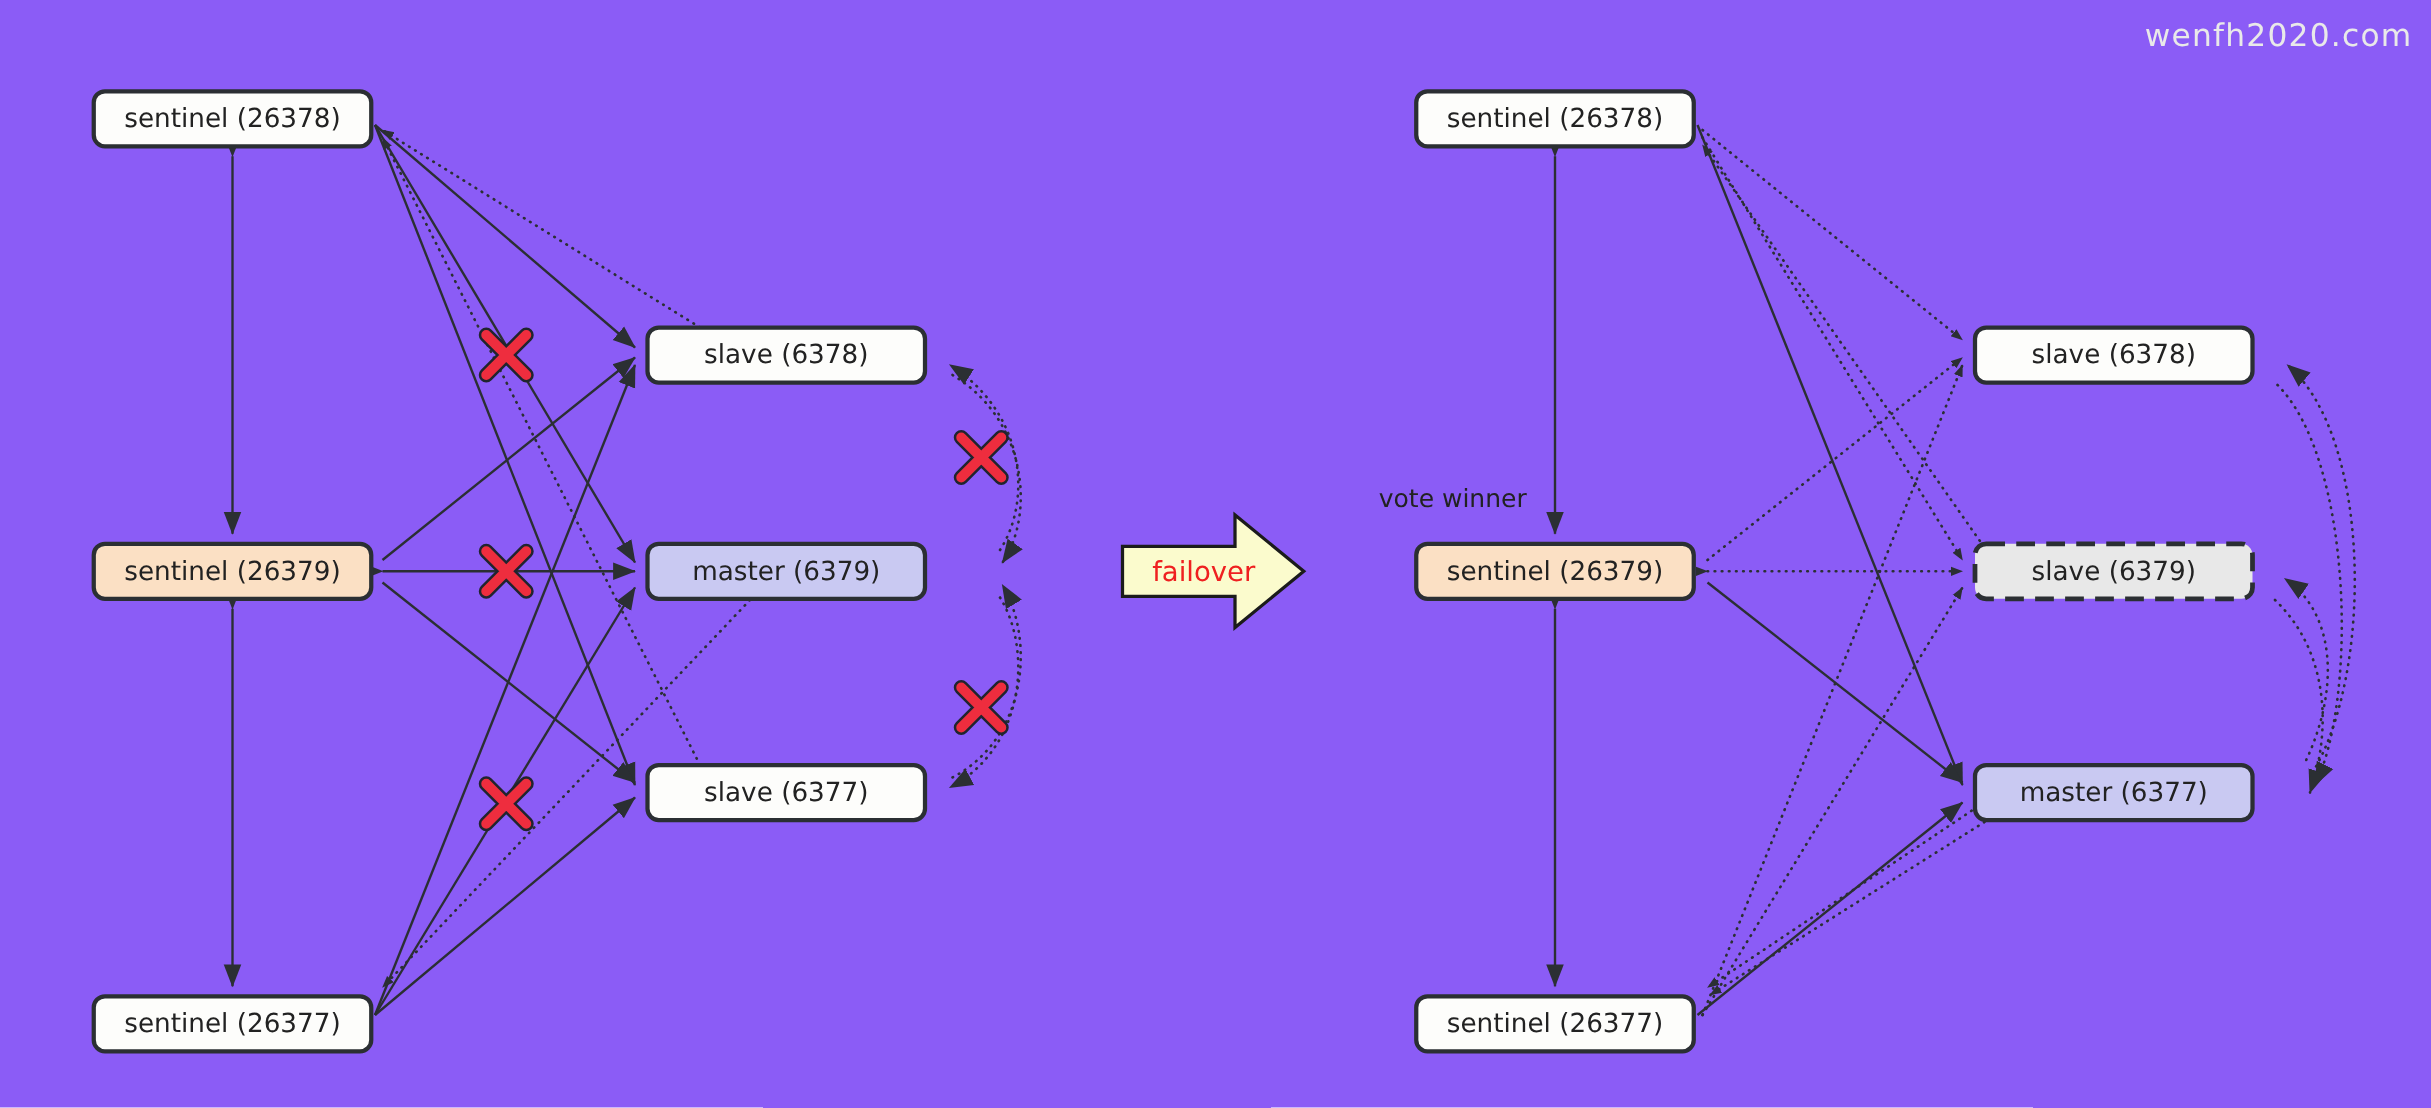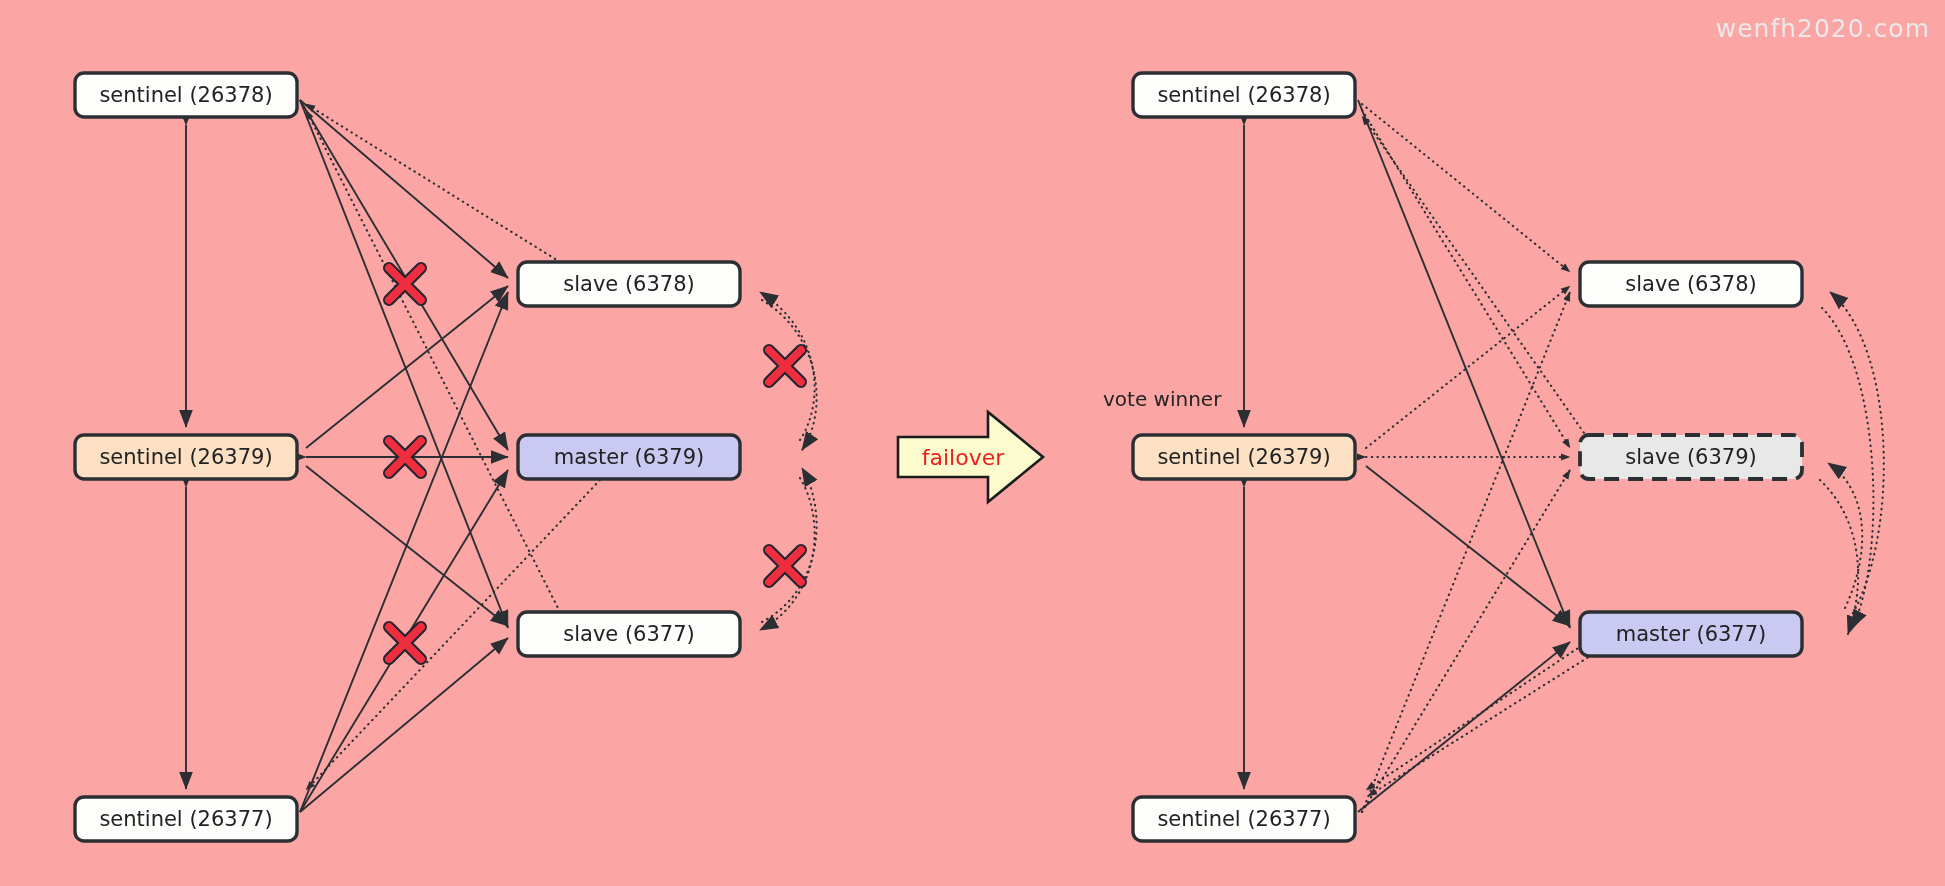--- a/index.html
+++ b/index.html
@@ -7,21 +7,21 @@
     padding: 0;
     background: #ffffff;
   }
   body {
     font-family: "DejaVu Sans", sans-serif;
   }
   #stage {
     position: relative;
     width: 1945px;
     height: 886px;
-    background: #fca5a5;
+    background: #8b5cf6;
     overflow: hidden;
   }
   svg#diagram {
     position: absolute;
     top: 0; left: 0;
     width: 1945px;
     height: 886px;
   }
   .node-label {
     font-family: "DejaVu Sans", sans-serif;

